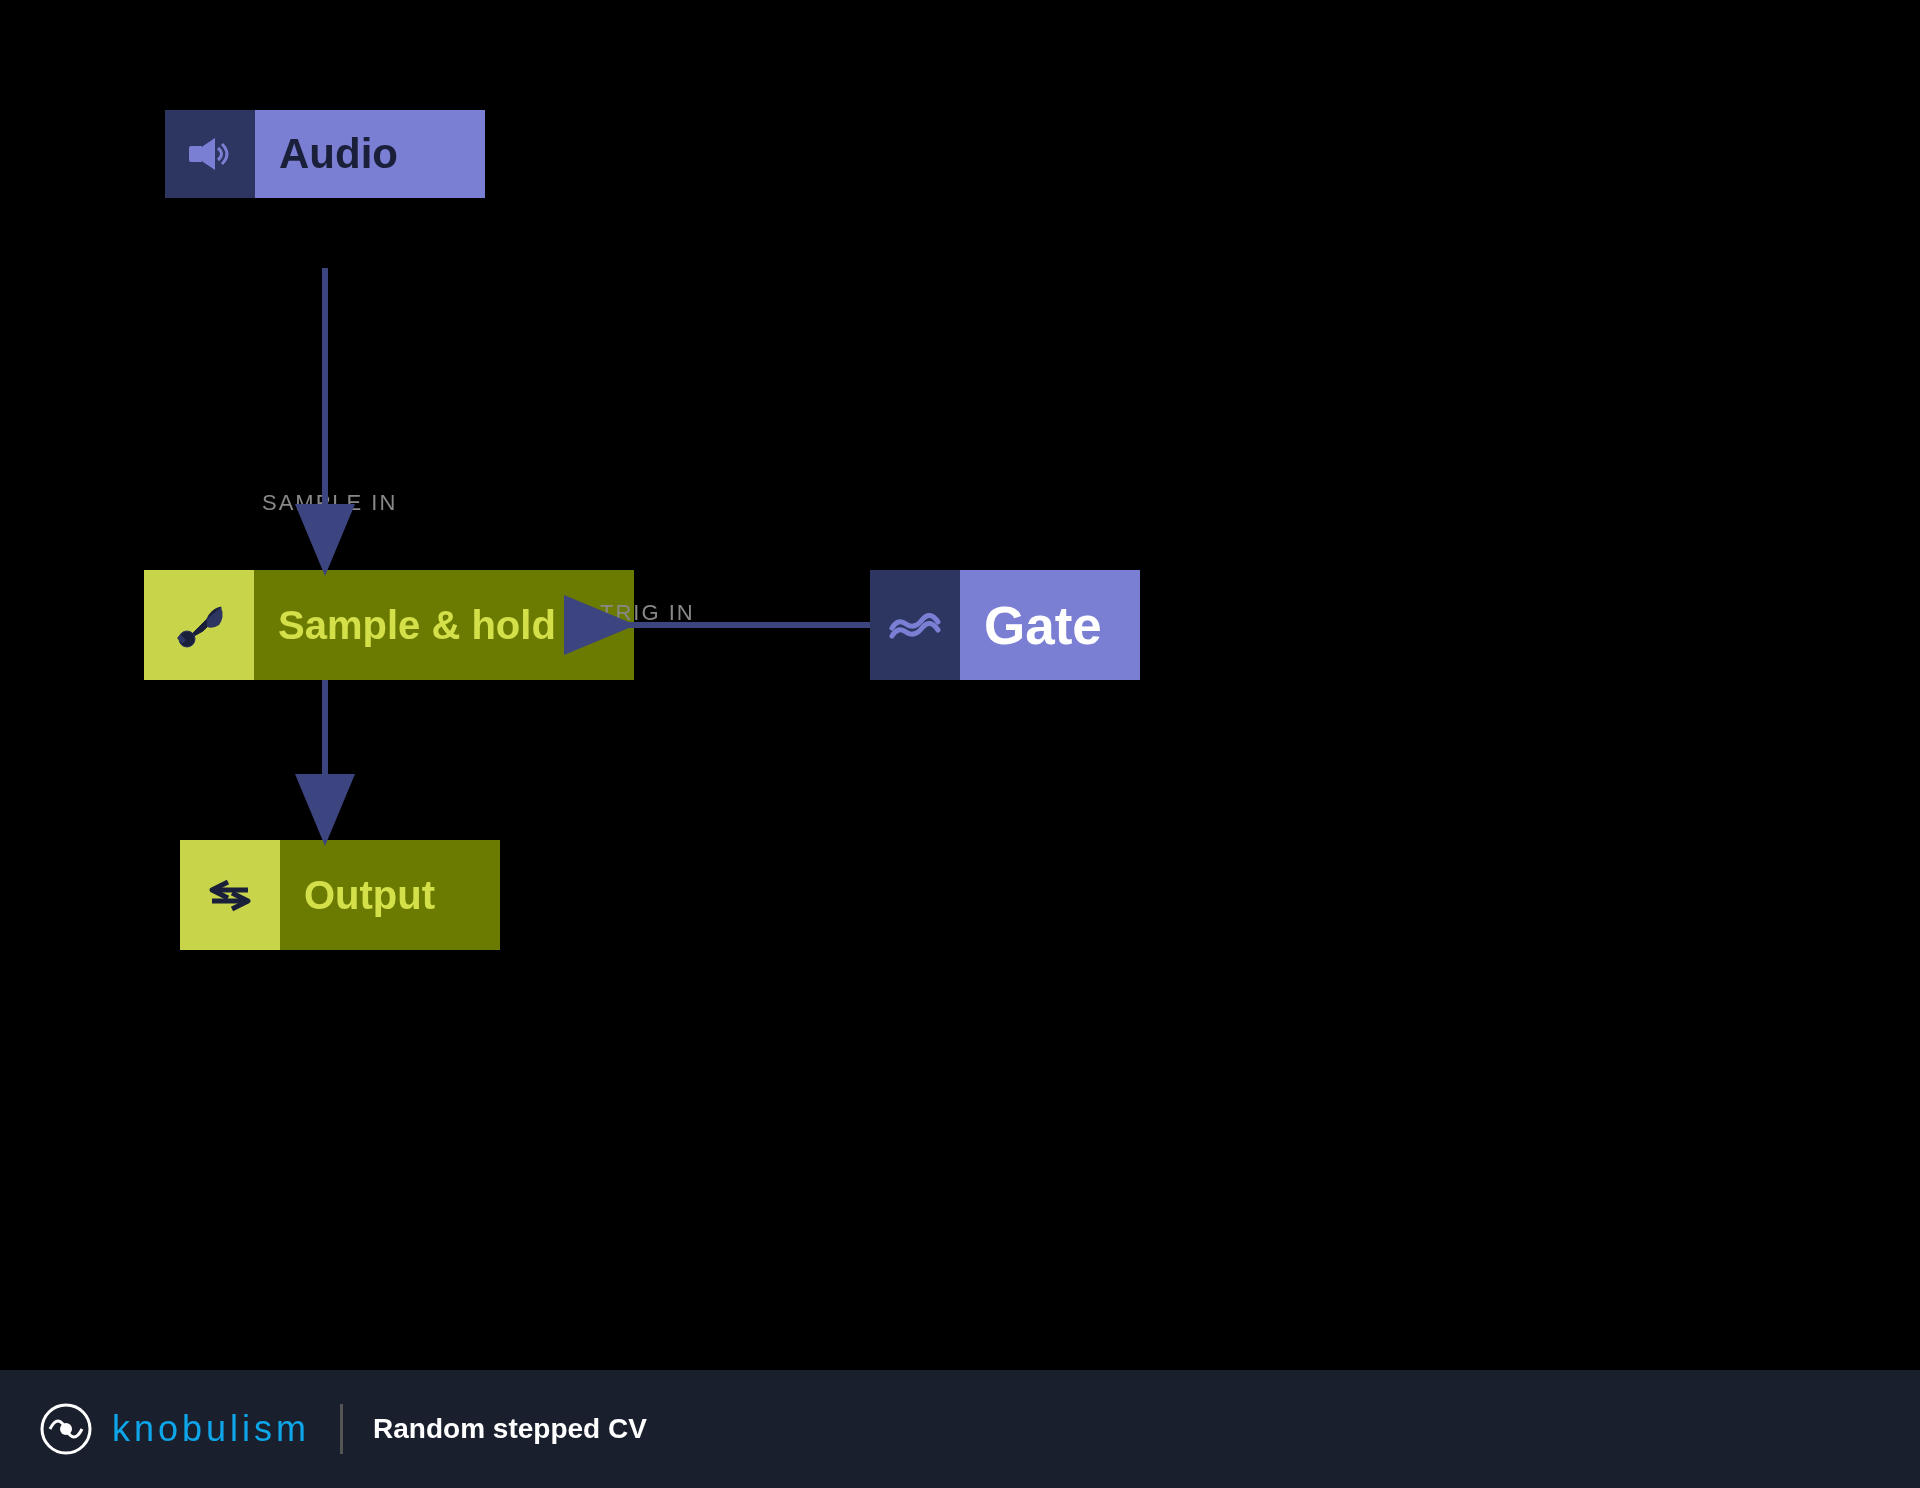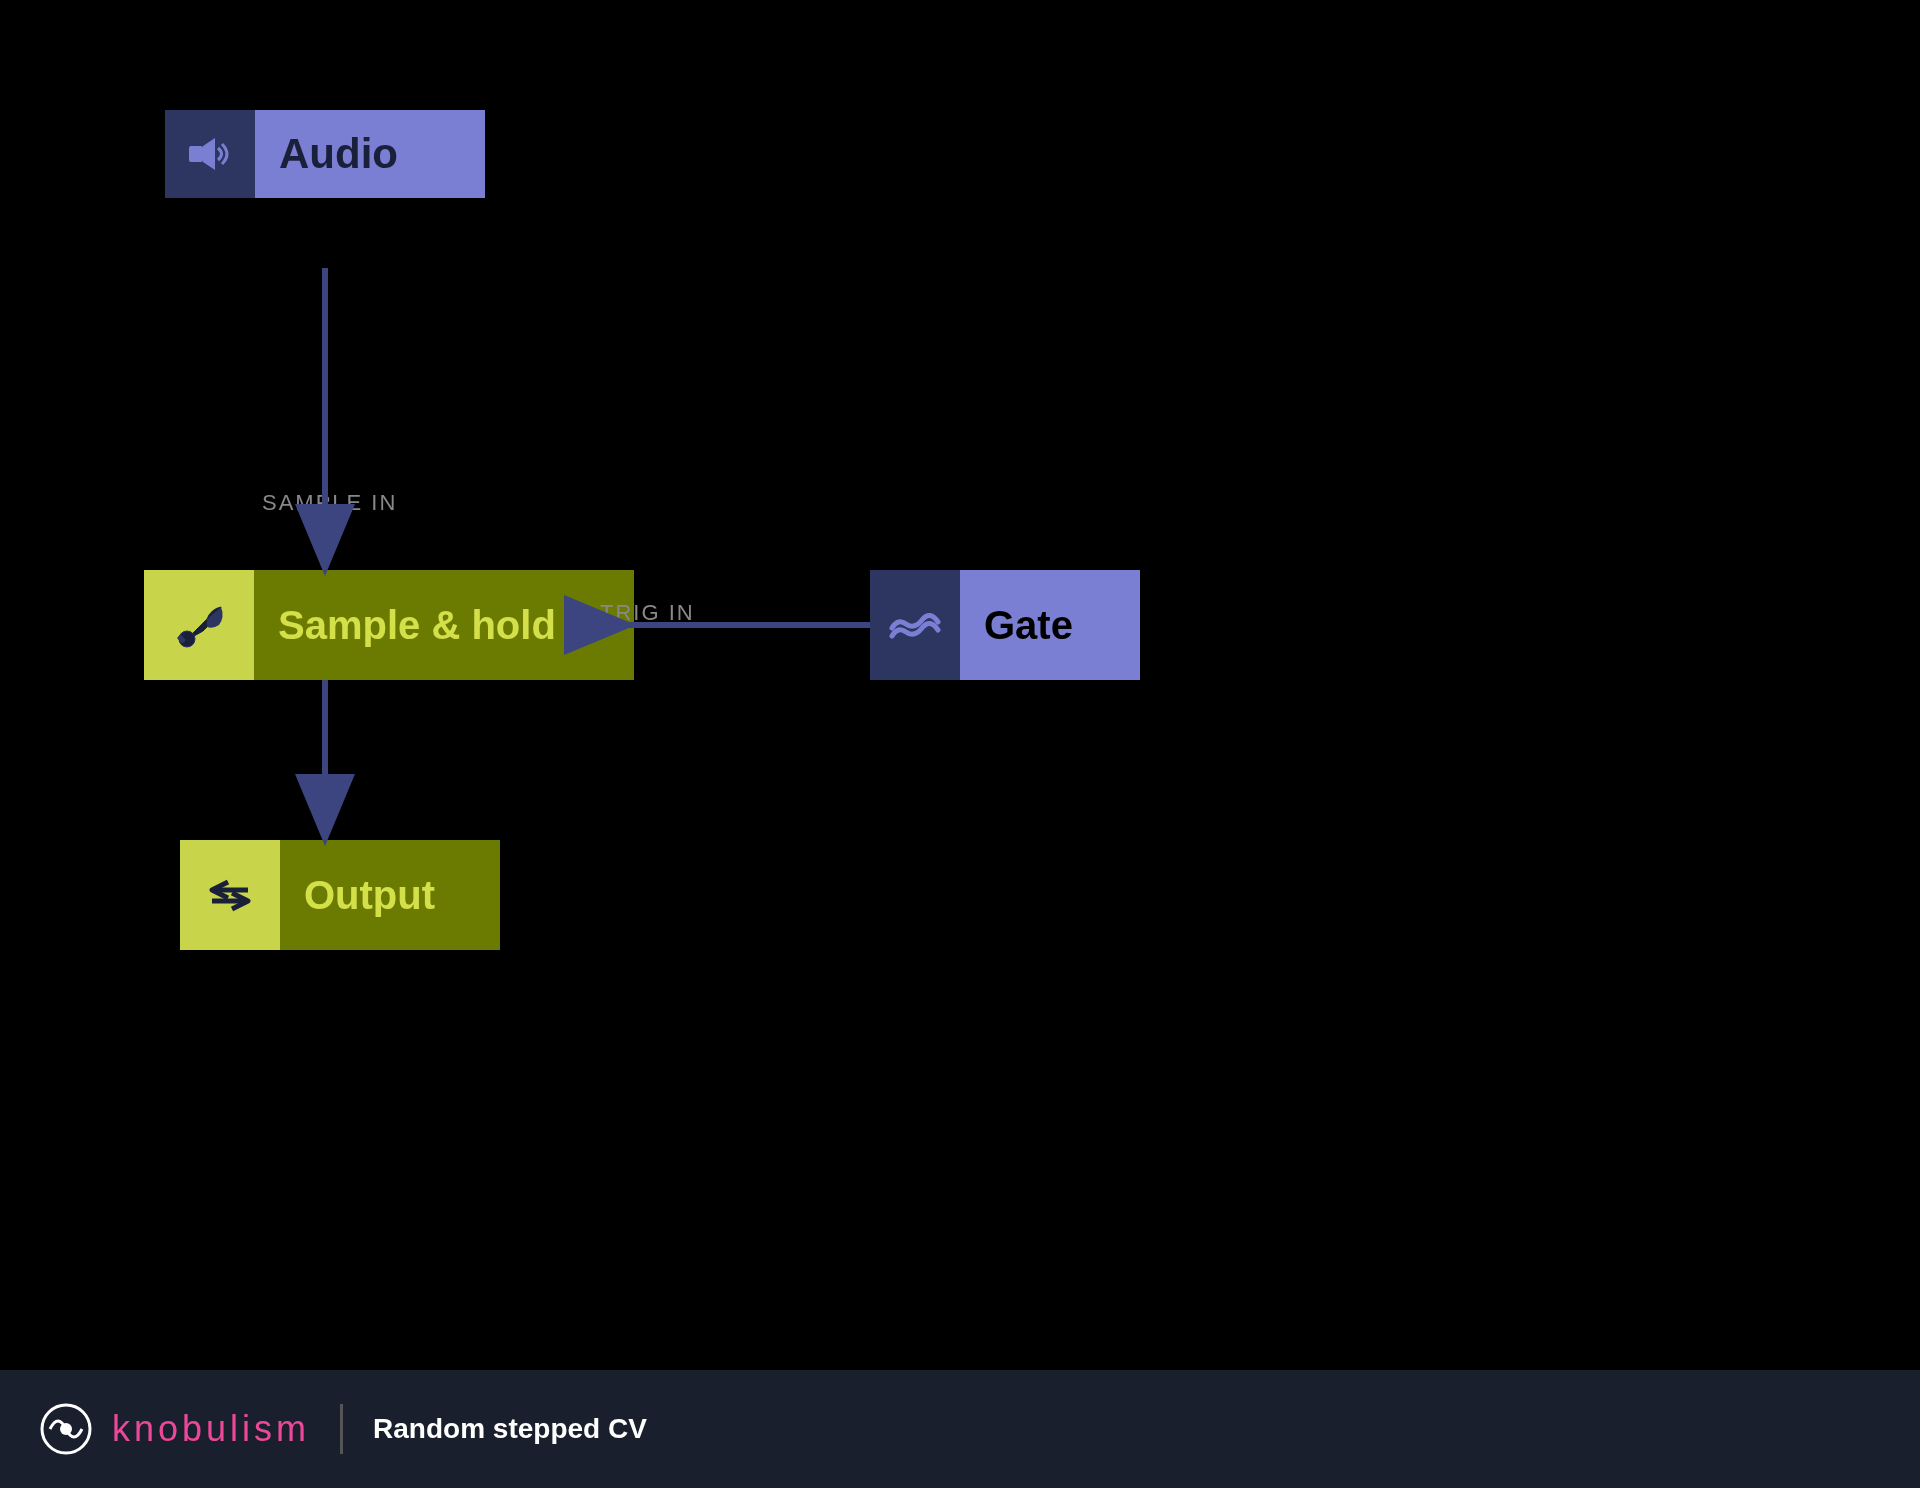--- a/index.html
+++ b/index.html
@@ -39,21 +39,21 @@
     }
 
     .footer-logo {
       width: 52px;
       height: 52px;
     }
 
     .footer-app-name {
       font-size: 36px;
       font-weight: 400;
-      color: #ec4899;
+      color: #0ea5e9;
       letter-spacing: 4px;
     }
 
     .footer-divider {
       width: 3px;
       height: 50px;
       background: #555;
       margin: 0 10px;
     }
 
@@ -161,22 +161,22 @@
     }
 
     .node-gate .node-icon {
       background: #2d3561;
       width: 90px;
     }
 
     .node-gate .node-label {
       background: #7b7fd4;
       flex: 1;
-      font-size: 40px;
-      color: #000000;
+      font-size: 53px;
+      color: #ffffff;
     }
 
     
     .node-output {
       top: 840px;
       left: 180px;
       width: 320px;
       height: 110px;
     }
 

